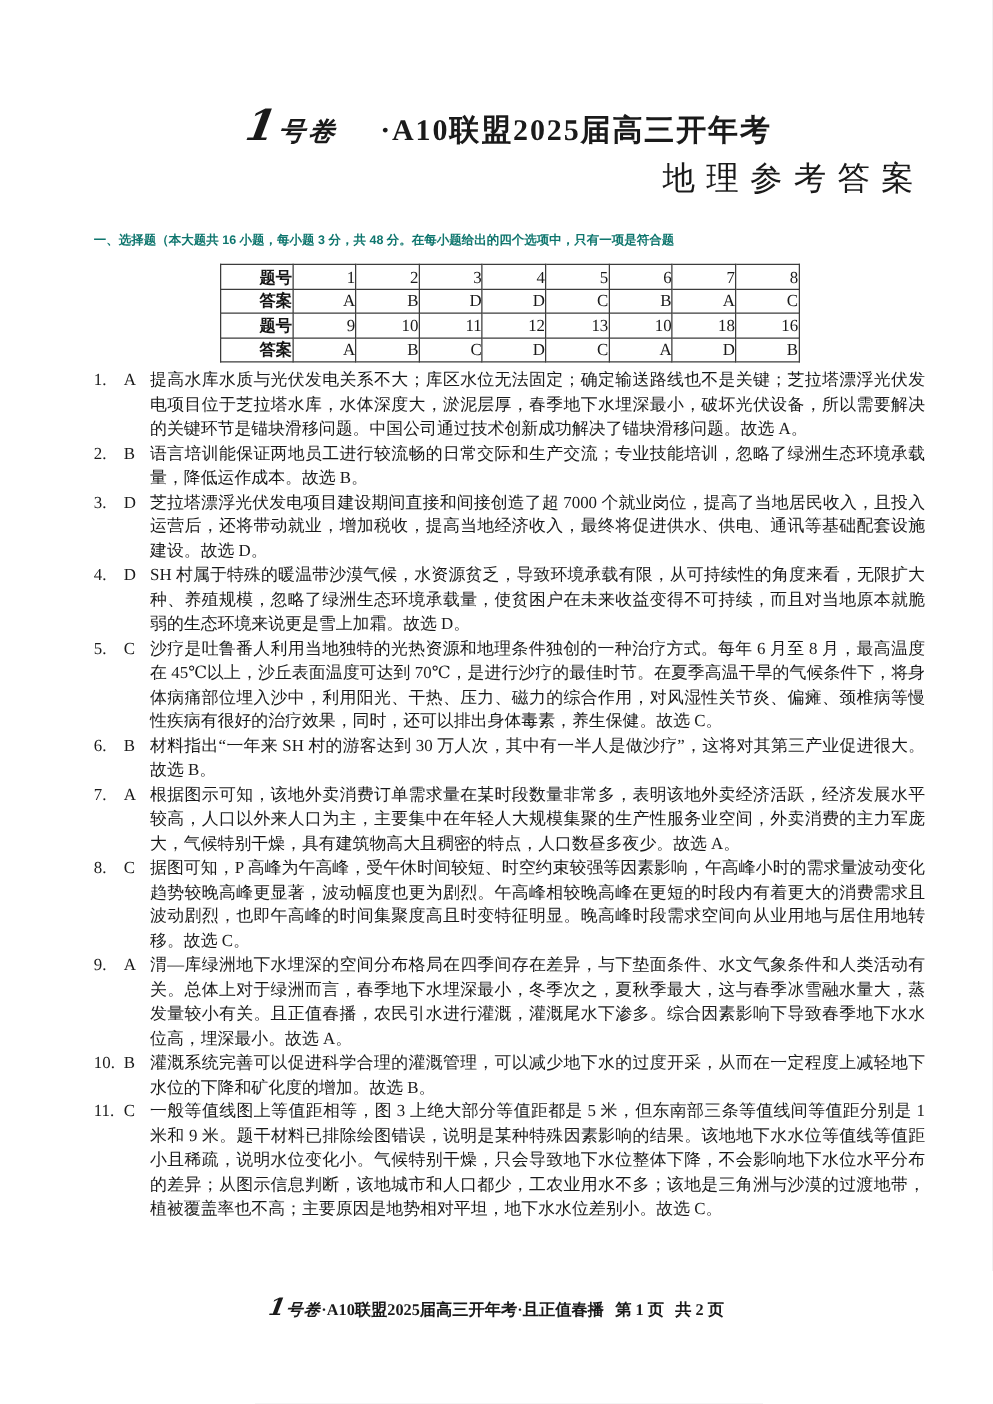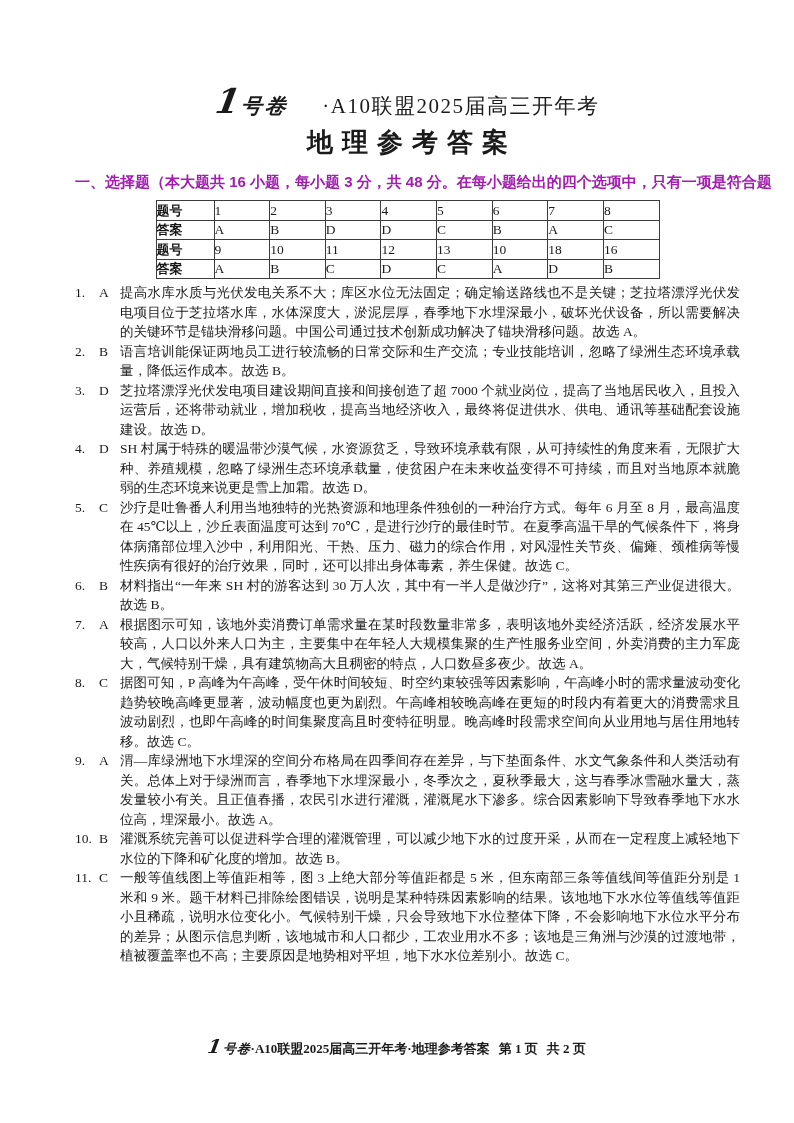--- a/index.html
+++ b/index.html
@@ -16,36 +16,36 @@
   .title-line { display:flex; align-items:baseline; justify-content:center; white-space:nowrap; }
   .brand-numeral {
     font-family:"DejaVu Serif",serif; font-weight:900; font-style:italic;
     font-size:34px; line-height:1; display:inline-block;
     transform:skewX(-10deg); margin-right:2px;
   }
   .brand-script {
     font-family:"DejaVu Serif",serif; font-weight:700; font-style:italic;
     font-size:21px; letter-spacing:3px; transform:skewX(-6deg); display:inline-block;
   }
-  .title-main { font-size:21px; font-weight:400; letter-spacing:1.5px;margin-left:33px; }
-  .subtitle { font-size:26px; font-weight:700; letter-spacing:9px; margin-top:5px; text-indent:9px; }
+  .title-main { font-size:24px; font-weight:700; letter-spacing:1.5px;margin-left:33px; }
+  .subtitle { font-size:26px; font-weight:400; letter-spacing:9px; margin-top:5px; text-indent:9px;text-align:right; }
 
   
   .sec-heading {
-    margin-top:11px;
+    margin-top:22px;
     font-family:"Liberation Sans","DejaVu Sans",sans-serif;
-    font-weight:700; font-size:15px; line-height:21px; color:#a21caf;
+    font-weight:700; font-size:10px; line-height:21px; color:#0f766e;
   }
   .sec-heading .line1 { white-space:nowrap; display:block; }
   .sec-heading .line2 { display:block; margin-left:29px; }
 
   
   table.answers {
-    border-collapse:collapse; margin:8px auto 4px auto; width:504px;
-    table-layout:fixed; text-align:left;
+    border-collapse:collapse; margin:8px auto 4px auto; width:464px;
+    table-layout:fixed; text-align:right;
   }
   table.answers th, table.answers td {
     border:1px solid #3c3c3c; height:19.5px; font-size:13.5px; line-height:1;
     padding:0; font-weight:400;
   }
   table.answers th {
     width:58px; font-family:"Liberation Sans","DejaVu Sans",sans-serif;
     font-weight:700; font-size:13px; color:#151515;
   }
   table.answers td { font-family:"Liberation Serif","DejaVu Serif",serif; }
@@ -191,20 +191,20 @@
         <span class="exp-ans">C</span>
         <span class="exp-text">一般等值线图上等值距相等，图 3 上绝大部分等值距都是 5 米，但东南部三条等值线间等值距分别是 1 米和 9 米。题干材料已排除绘图错误，说明是某种特殊因素影响的结果。该地地下水水位等值线等值距小且稀疏，说明水位变化小。气候特别干燥，只会导致地下水位整体下降，不会影响地下水位水平分布的差异；从图示信息判断，该地城市和人口都少，工农业用水不多；该地是三角洲与沙漠的过渡地带，植被覆盖率也不高；主要原因是地势相对平坦，地下水水位差别小。故选 C。</span>
       </div>
     </div>
   </div>
 
   <div class="footer">
     <span class="footer-inner">
       <span class="brand-numeral">1</span>
       <span class="brand-script">号卷</span>
-      <span>·A10联盟2025届高三开年考·地理参考答案</span>
+      <span>·A10联盟2025届高三开年考·且正值春播</span>
       <span class="gap"></span>
       <span>第 1 页</span>
       <span class="gap"></span>
       <span>共 2 页</span>
     </span>
   </div>
 </div>
 
 </body></html>

